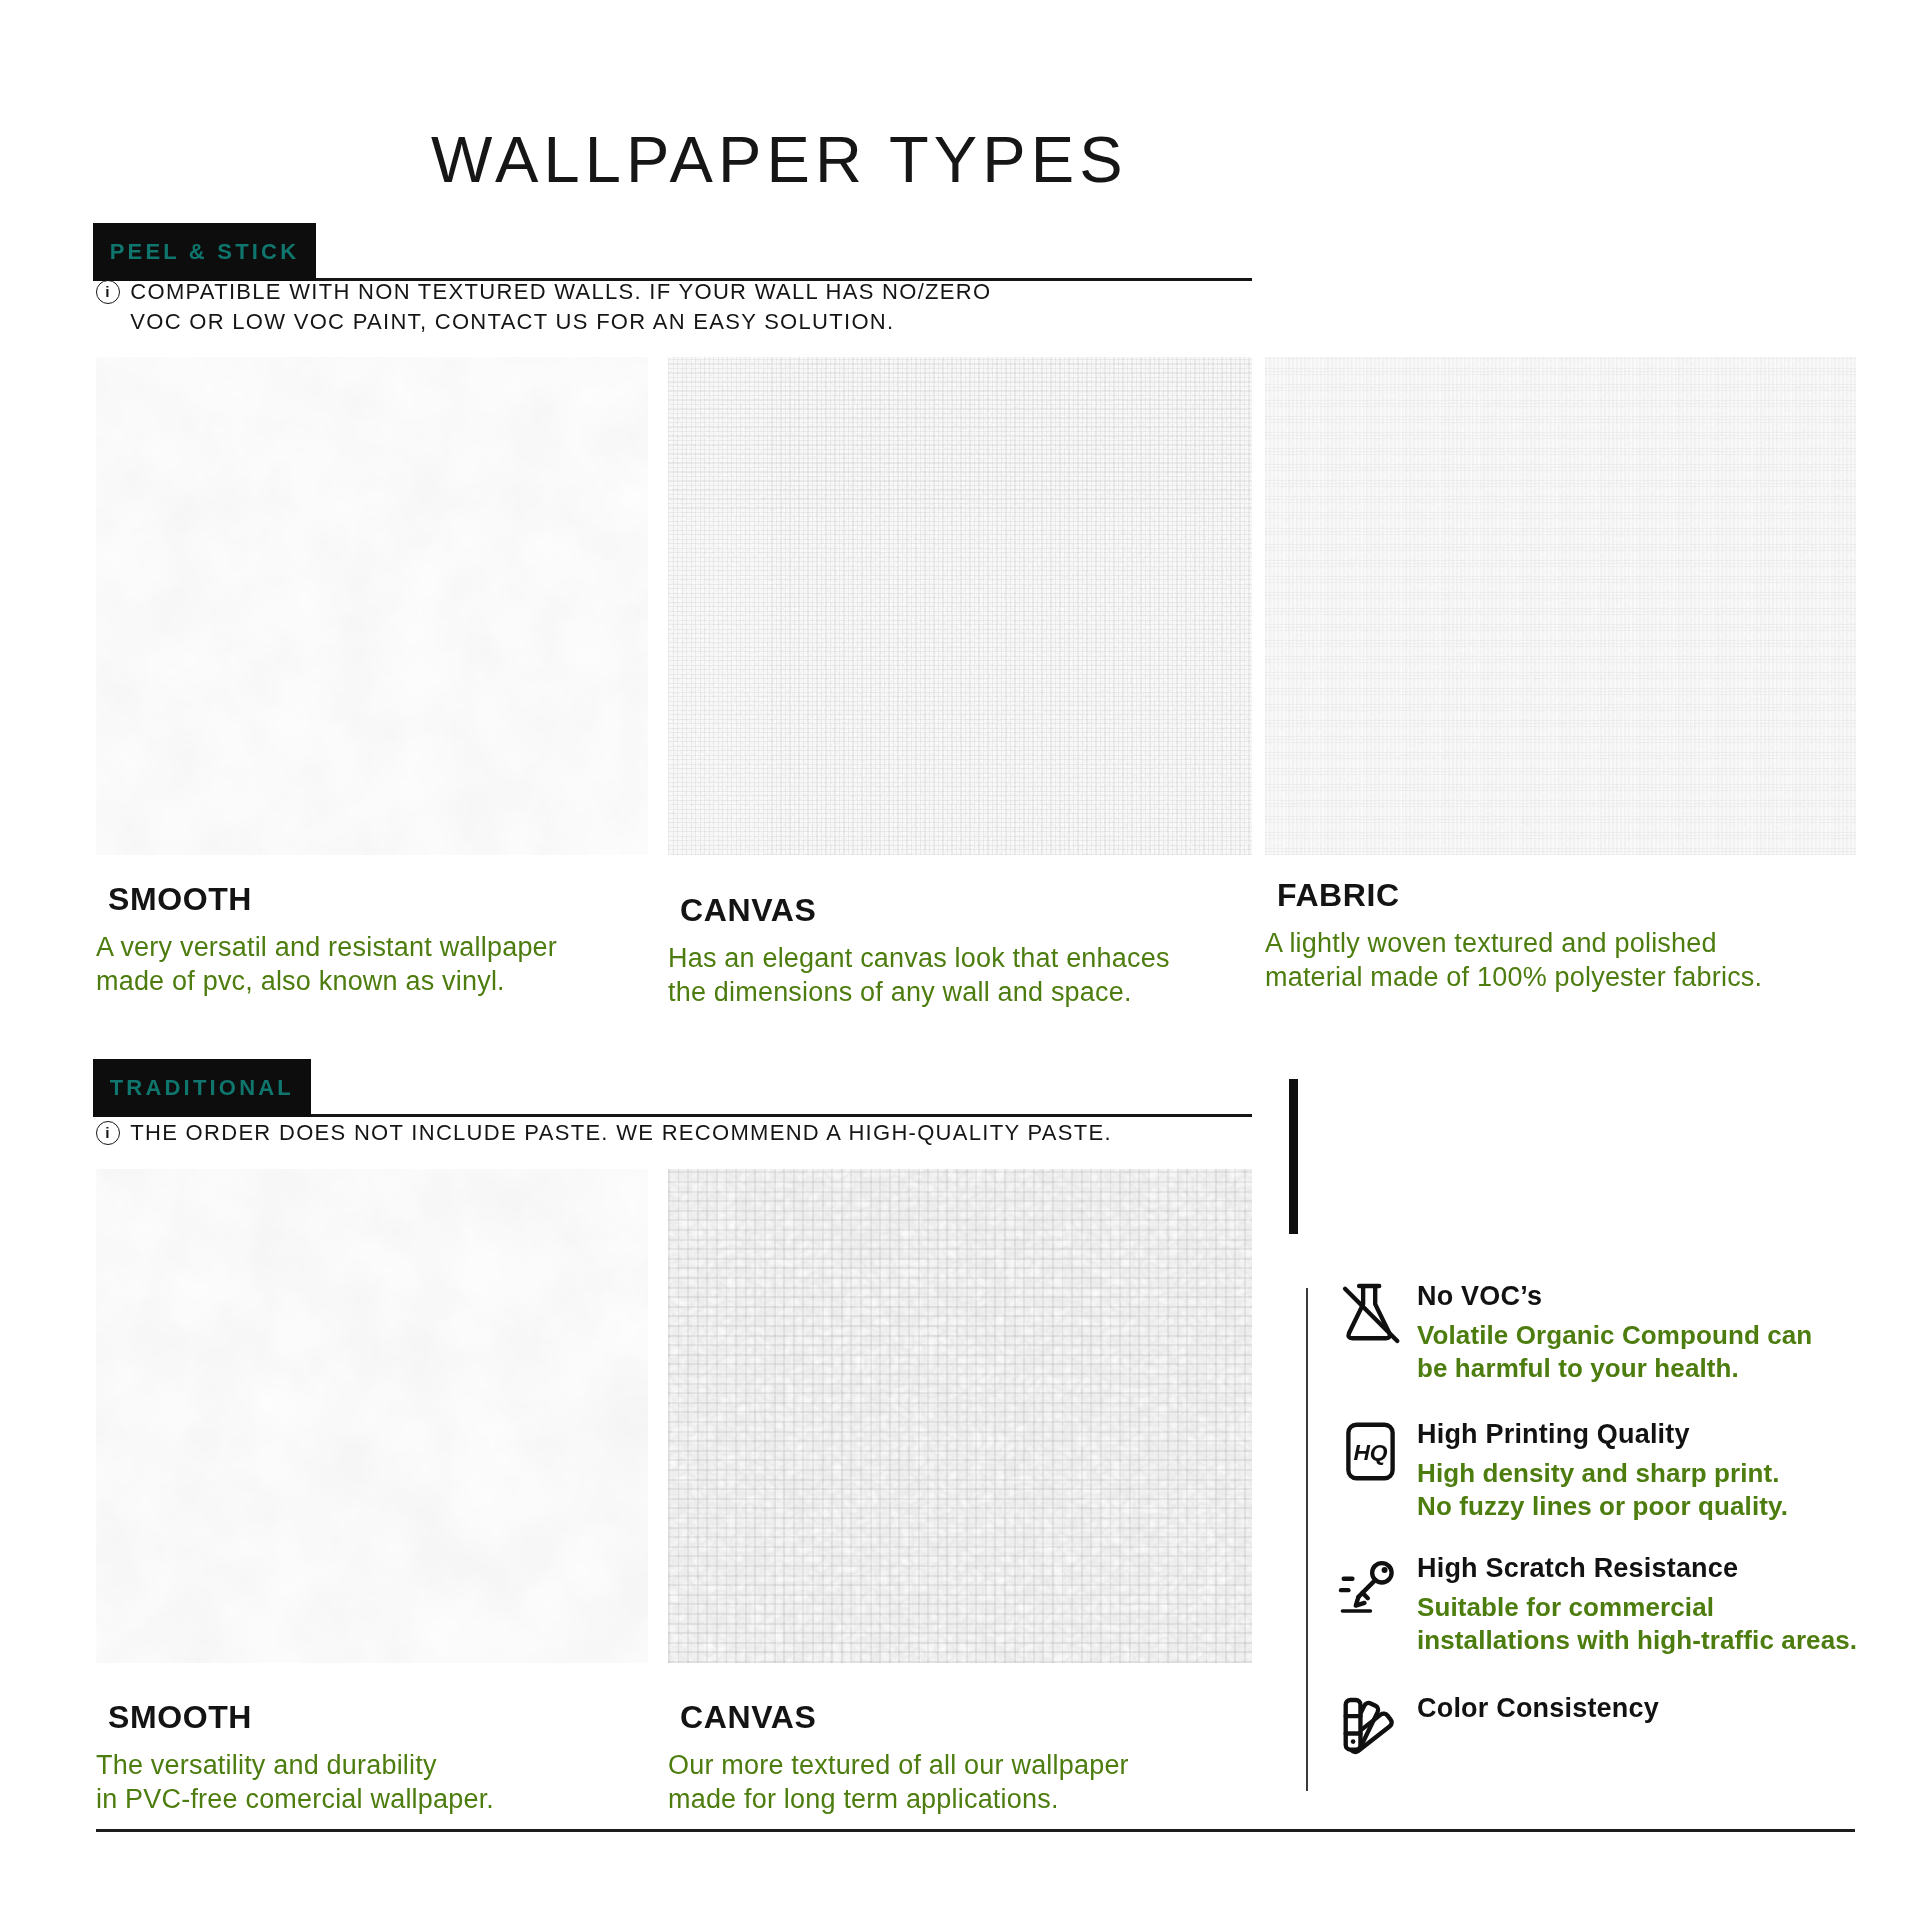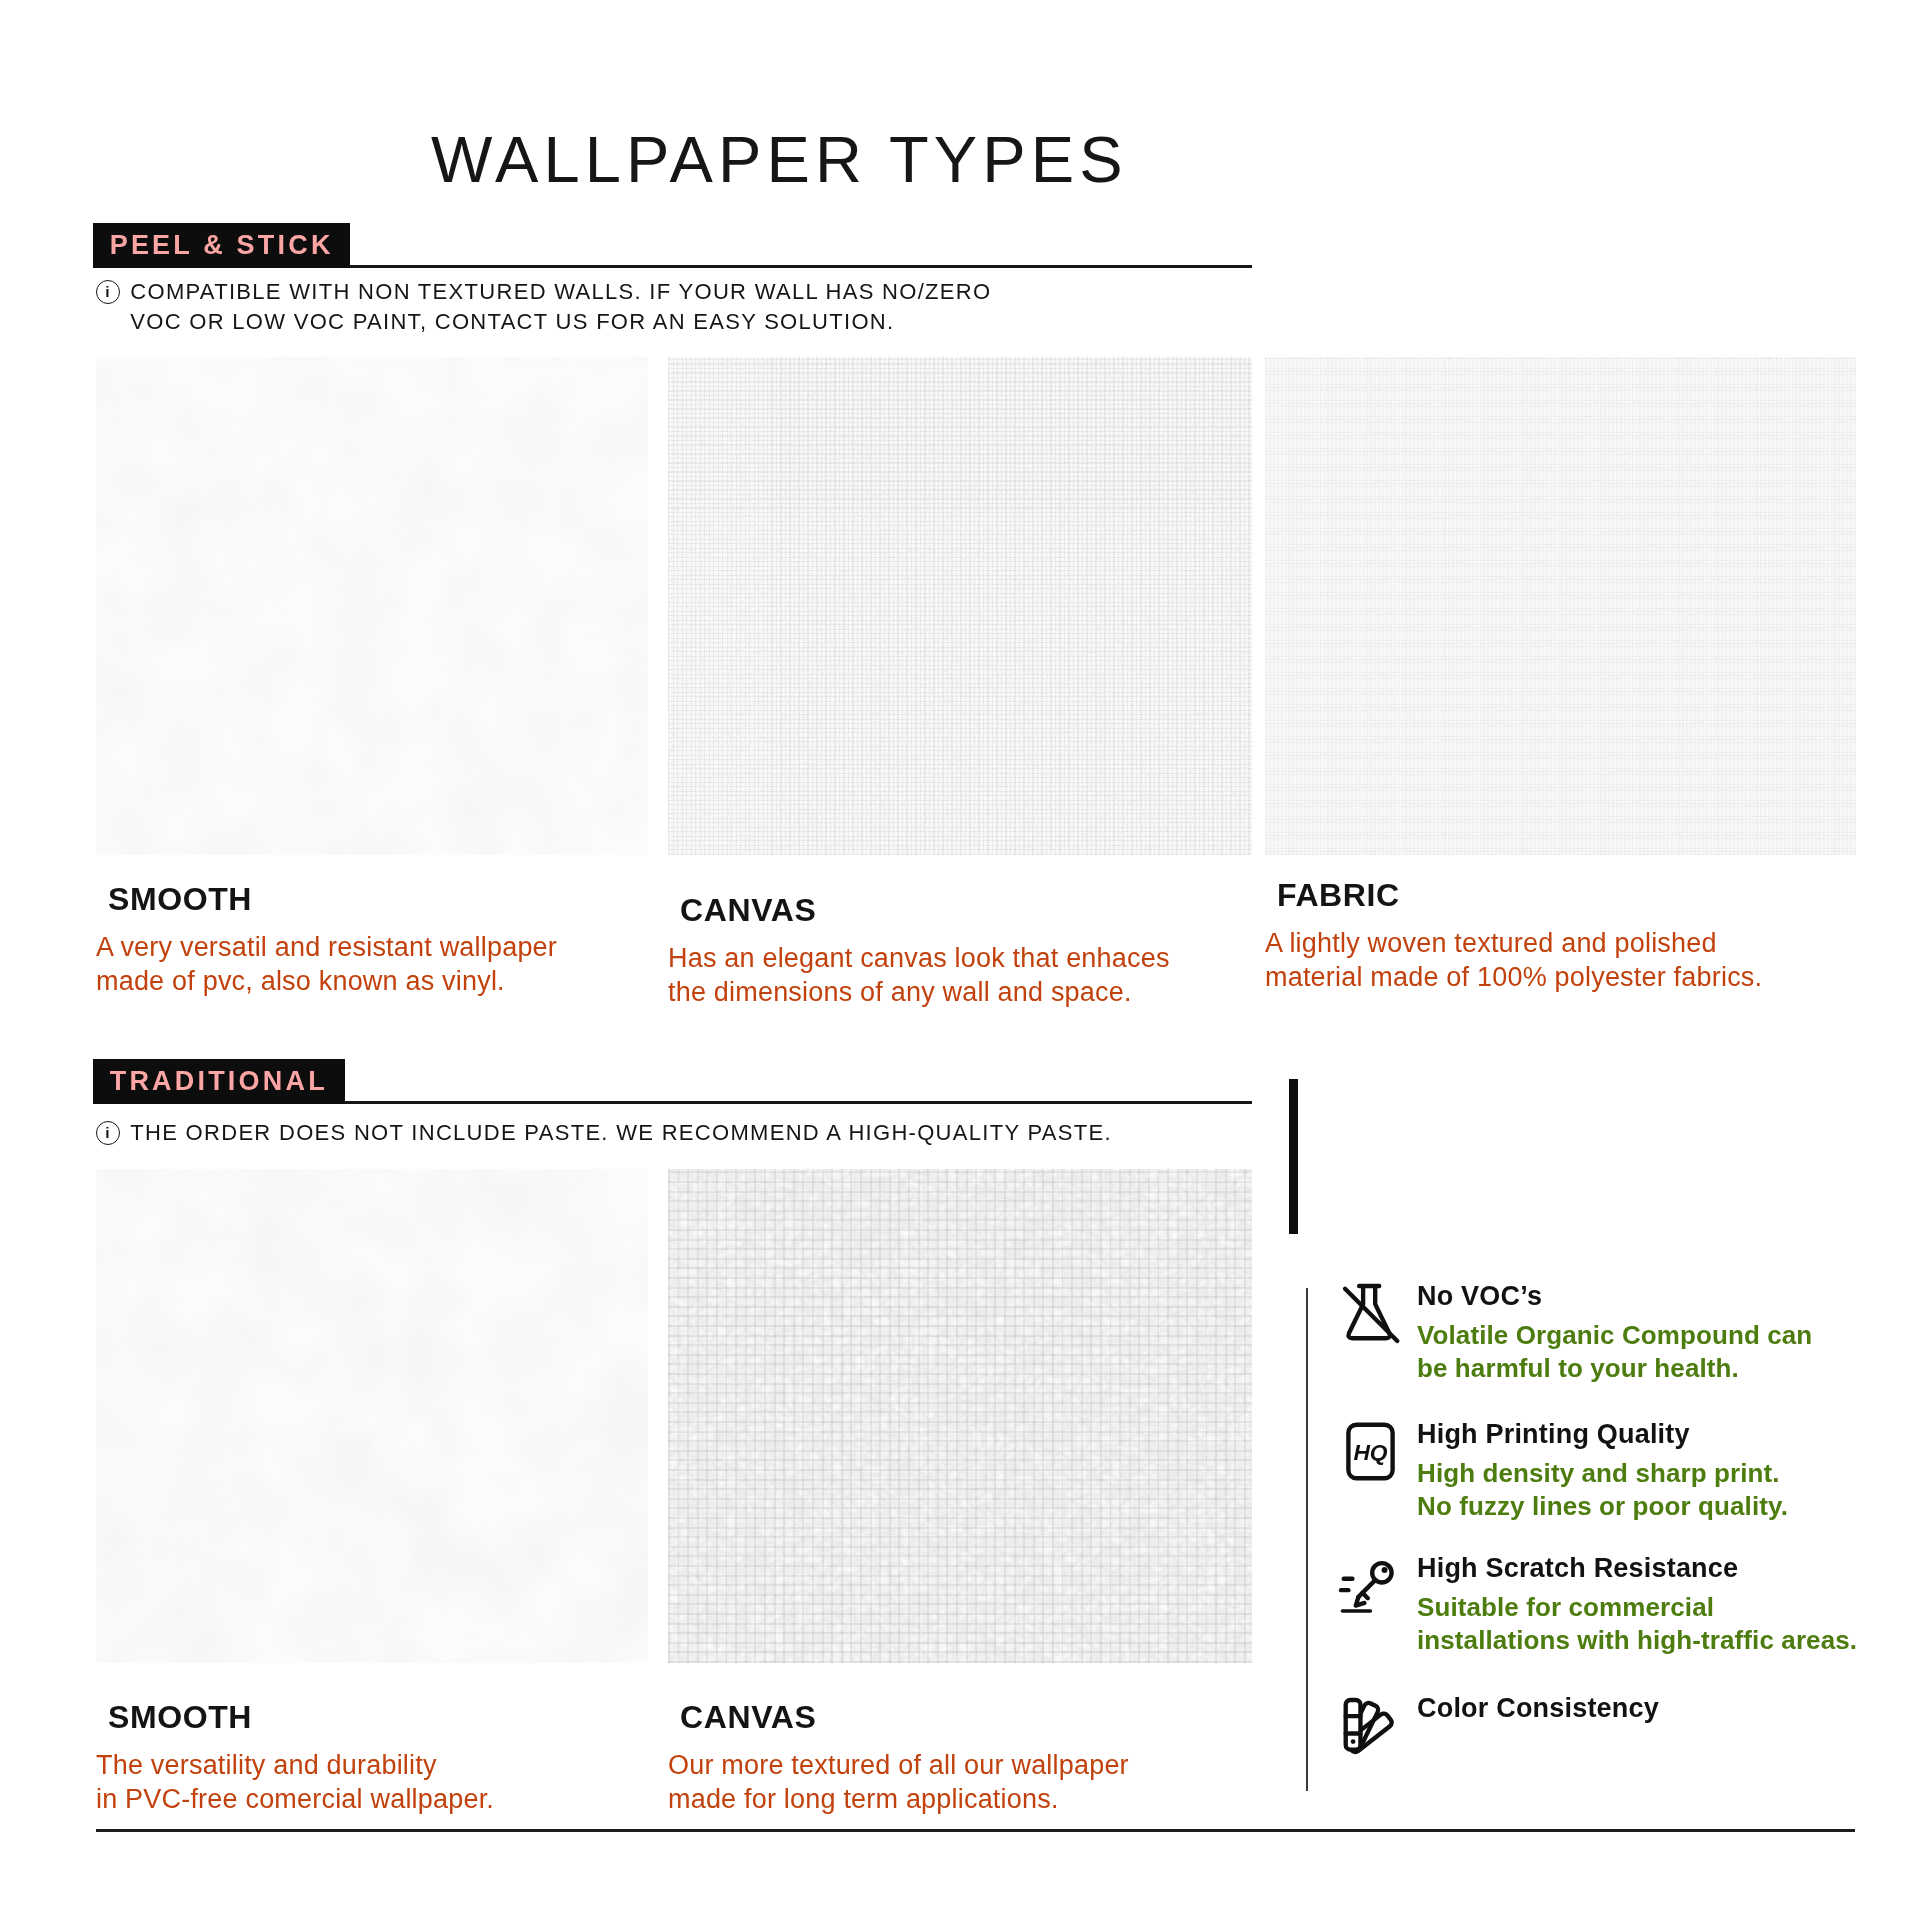--- a/index.html
+++ b/index.html
@@ -5,22 +5,22 @@
   html,body{margin:0;padding:0;background:#ffffff;}
   .page{position:relative;width:1926px;height:1926px;background:#ffffff;overflow:hidden;
         font-family:"Liberation Sans", sans-serif;color:#111111;}
   .abs{position:absolute;}
 
   
   .title{font-size:65px;font-weight:500;letter-spacing:5.1px;color:#161616;white-space:nowrap;}
 
   
   .sec-header{display:flex;align-items:flex-end;}
-  .sec-label{background:#0d0d0d;color:#fca5a5;font-size:27px;font-weight:600;
-             letter-spacing:3.2px;height:45px;display:flex;align-items:center;
+  .sec-label{background:#0d0d0d;color:#0f766e;font-size:22px;font-weight:600;
+             letter-spacing:3.2px;height:58px;display:flex;align-items:center;
              padding:0 16.7px;white-space:nowrap;}
   .sec-line{height:3.2px;background:#161616;}
 
   
   .note{display:flex;gap:10.3px;font-size:22px;letter-spacing:1.3px;color:#151515;line-height:29.5px;}
   .info-badge{width:22px;height:22px;border:1.9px solid #151515;border-radius:50%;
               display:flex;align-items:center;justify-content:center;flex-shrink:0;
               font-size:15.4px;font-weight:bold;font-style:normal;margin-top:2.6px;}
 
   
@@ -34,21 +34,21 @@
       repeating-linear-gradient(90deg, rgba(0,0,0,0.05) 0 1.3px, rgba(255,255,255,0) 1.3px 4.5px);}
   .weave-linen{background-image:
       repeating-linear-gradient(0deg, rgba(0,0,0,0.035) 0 0.6px, rgba(255,255,255,0) 0.6px 3.2px),
       repeating-linear-gradient(90deg, rgba(0,0,0,0.035) 0 0.6px, rgba(255,255,255,0) 3.2px 3.9px);}
   .weave-coarse{background-image:
       repeating-linear-gradient(0deg, rgba(0,0,0,0.06) 0 1.9px, rgba(255,255,255,0) 1.9px 9.6px),
       repeating-linear-gradient(90deg, rgba(0,0,0,0.06) 0 1.9px, rgba(255,255,255,0) 1.9px 9.6px);}
 
   .swatch-title{font-size:32px;font-weight:600;letter-spacing:0.6px;color:#141414;margin:12px;}
   .swatch-desc{font-size:27px;font-weight:300;line-height:34px;letter-spacing:0.2px;
-               color:#c2410c;margin:9px 0 0 0;}
+               color:#4d7c0f;margin:9px 0 0 0;}
 
   
   .panel-bar{background:#0f0f0f;}
   .panel{background:#ebebeb;}
   .panel-text{font-size:26px;font-weight:400;line-height:43px;letter-spacing:0.3px;
               color:#131313;padding:29.5px 24.4px 0 50px;}
 
   
   .v-divider{background:#3a3a3a;}
   .feature{display:flex;gap:13px;width:565px;}

